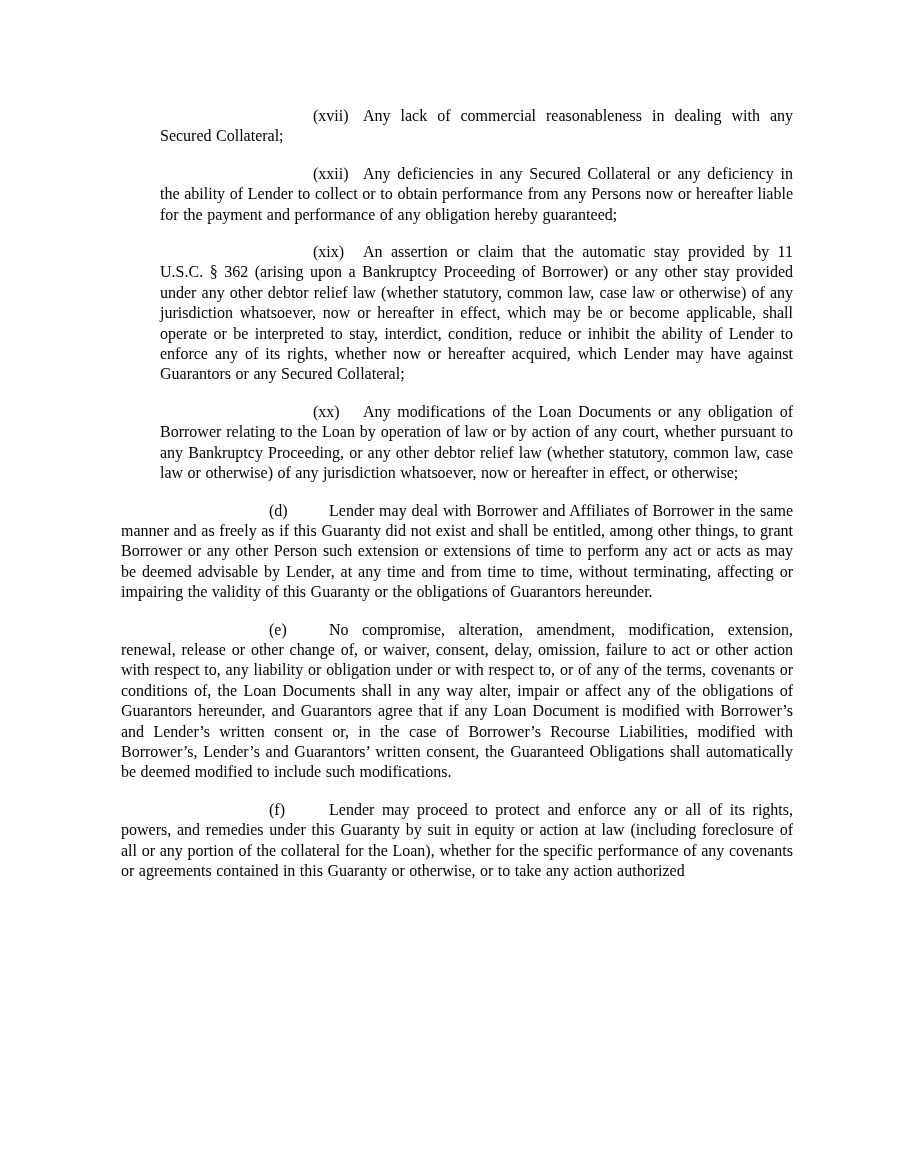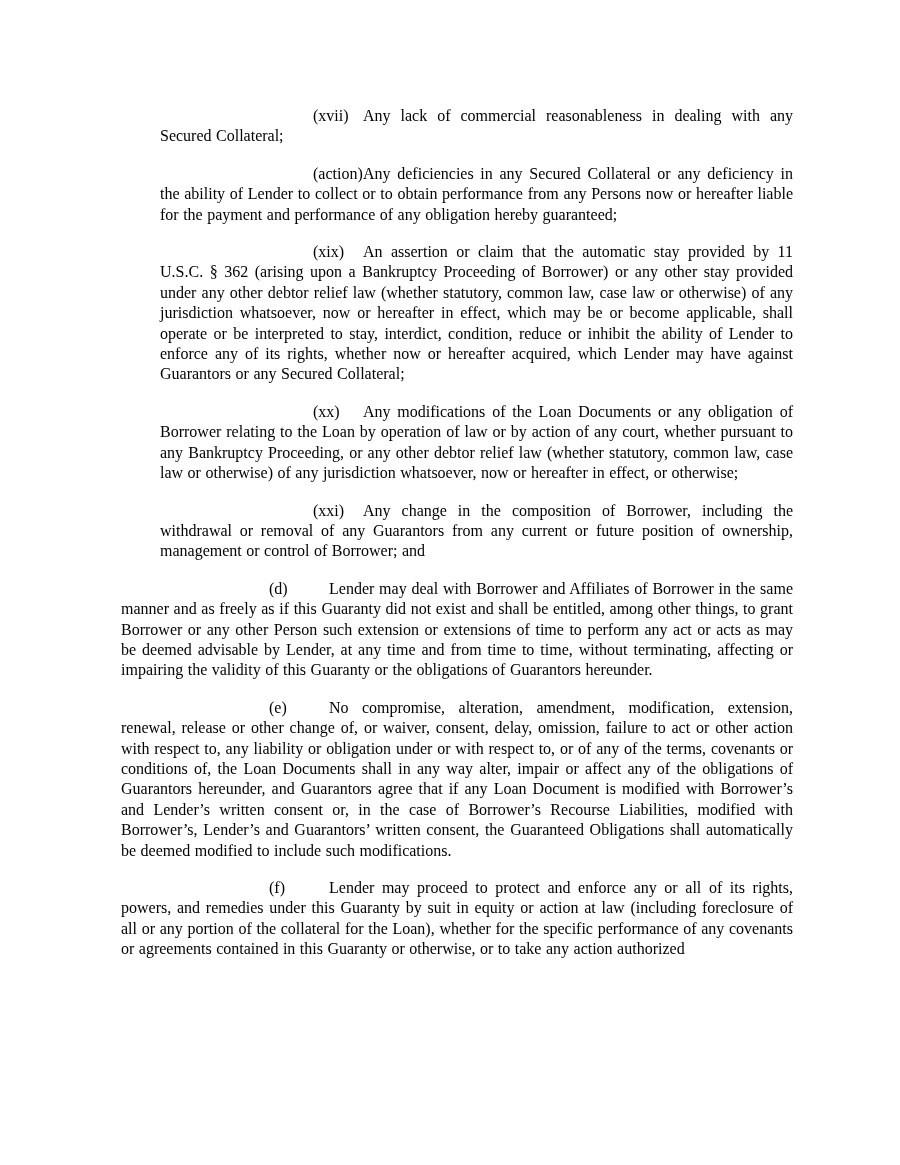--- a/index.html
+++ b/index.html
@@ -61,27 +61,26 @@
   }
 </style>
 </head>
 <body>
 
 <div class="page">
   <div class="content">
 
     <p class="para roman"><span class="plabel">(xvii)</span><span>Any lack of commercial reasonableness in dealing with any Secured Collateral;</span></p>
 
-    <p class="para roman"><span class="plabel">(action)</span><span>Any deficiencies in any Secured Collateral or any deficiency in the ability of Lender to collect or to obtain performance from any Persons now or hereafter liable for the payment and performance of any obligation hereby guaranteed;</span></p>
+    <p class="para roman"><span class="plabel">(xxii)</span><span>Any deficiencies in any Secured Collateral or any deficiency in the ability of Lender to collect or to obtain performance from any Persons now or hereafter liable for the payment and performance of any obligation hereby guaranteed;</span></p>
 
     <p class="para roman"><span class="plabel">(xix)</span><span>An assertion or claim that the automatic stay provided by 11 U.S.C. § 362 (arising upon a Bankruptcy Proceeding of Borrower) or any other stay provided under any other debtor relief law (whether statutory, common law, case law or otherwise) of any jurisdiction whatsoever, now or hereafter in effect, which may be or become applicable, shall operate or be interpreted to stay, interdict, condition, reduce or inhibit the ability of Lender to enforce any of its rights, whether now or hereafter acquired, which Lender may have against Guarantors or any Secured Collateral;</span></p>
 
     <p class="para roman"><span class="plabel">(xx)</span><span>Any modifications of the Loan Documents or any obligation of Borrower relating to the Loan by operation of law or by action of any court, whether pursuant to any Bankruptcy Proceeding, or any other debtor relief law (whether statutory, common law, case law or otherwise) of any jurisdiction whatsoever, now or hereafter in effect, or otherwise;</span></p>
 
-    <p class="para roman"><span class="plabel">(xxi)</span><span>Any change in the composition of Borrower, including the withdrawal or removal of any Guarantors from any current or future position of ownership, management or control of Borrower; and</span></p>
 
 
     <p class="para letter"><span class="plabel">(d)</span><span>Lender may deal with Borrower and Affiliates of Borrower in the same manner and as freely as if this Guaranty did not exist and shall be entitled, among other things, to grant Borrower or any other Person such extension or extensions of time to perform any act or acts as may be deemed advisable by Lender, at any time and from time to time, without terminating, affecting or impairing the validity of this Guaranty or the obligations of Guarantors hereunder.</span></p>
 
     <p class="para letter"><span class="plabel">(e)</span><span>No compromise, alteration, amendment, modification, extension, renewal, release or other change of, or waiver, consent, delay, omission, failure to act or other action with respect to, any liability or obligation under or with respect to, or of any of the terms, covenants or conditions of, the Loan Documents shall in any way alter, impair or affect any of the obligations of Guarantors hereunder, and Guarantors agree that if any Loan Document is modified with Borrower’s and Lender’s written consent or, in the case of Borrower’s Recourse Liabilities, modified with Borrower’s, Lender’s and Guarantors’ written consent, the Guaranteed Obligations shall automatically be deemed modified to include such modifications.</span></p>
 
     <p class="para letter"><span class="plabel">(f)</span><span>Lender may proceed to protect and enforce any or all of its rights, powers, and remedies under this Guaranty by suit in equity or action at law (including foreclosure of all or any portion of the collateral for the Loan), whether for the specific performance of any covenants or agreements contained in this Guaranty or otherwise, or to take any action authorized</span></p>
 
   </div>
 

